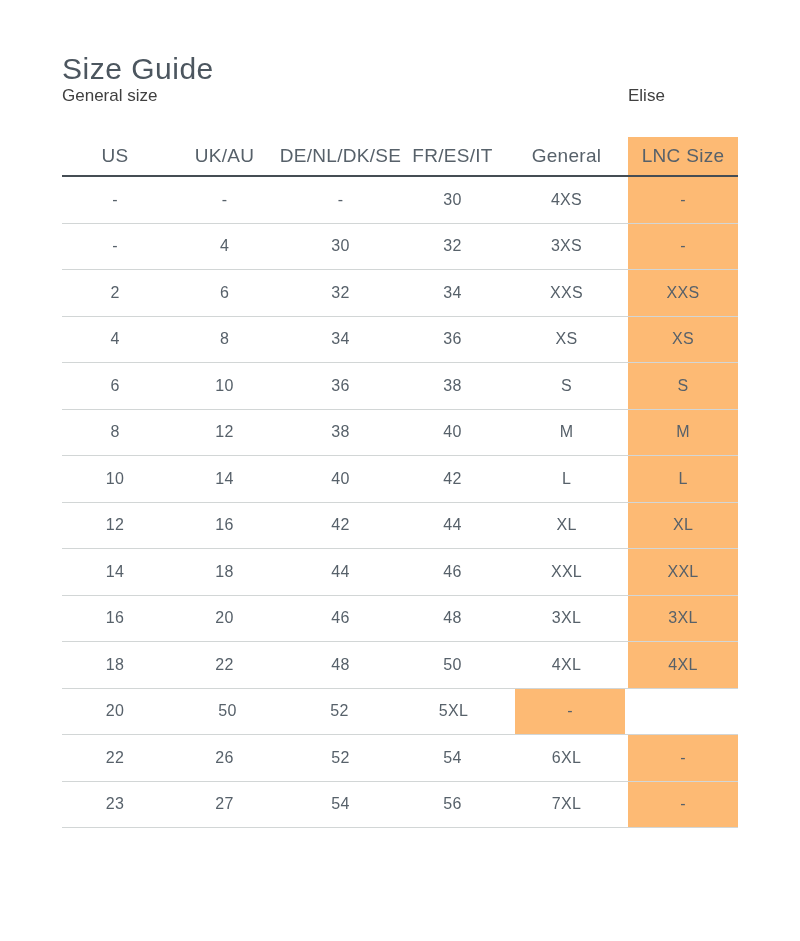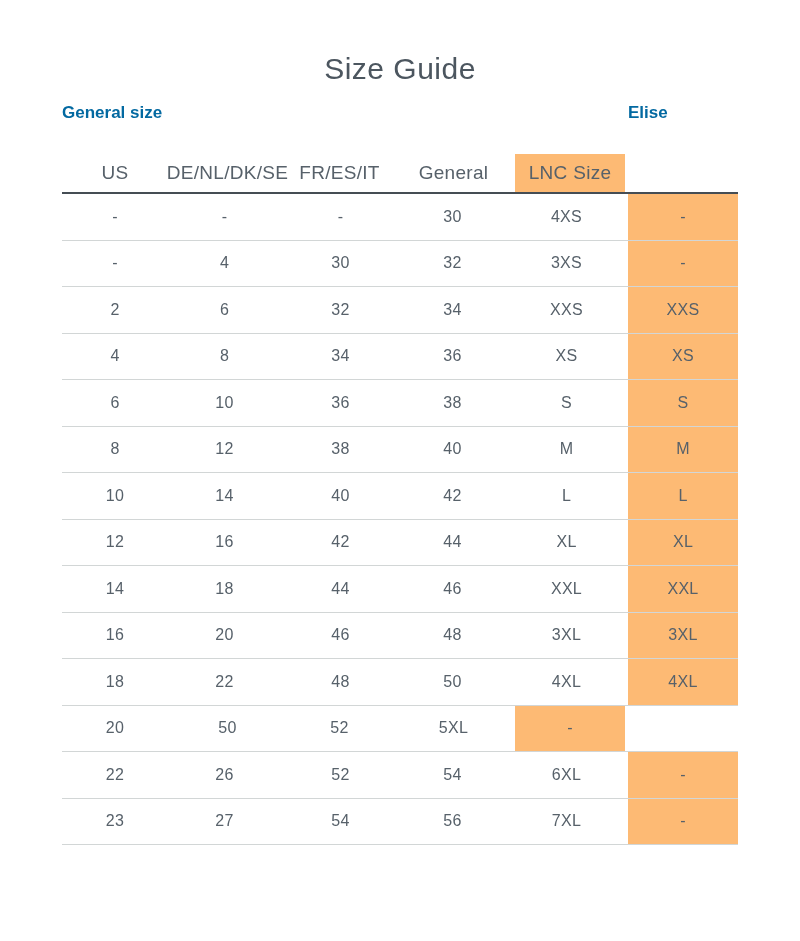--- a/index.html
+++ b/index.html
@@ -15,29 +15,27 @@
     position: relative;
     width: 676px;
     margin-left: 62px;
   }
   .page-title {
     margin-top: 52px;
     font-size: 30px;
     font-weight: 300;
     letter-spacing: 0.5px;
     color: #4c565f;
-    text-align: center;
   }
   .subhead {
     position: relative;
-    margin-top: 17px;
     height: 22px;
     font-size: 17px;
-    font-weight: 700;
-    color: #0369a1;
+    font-weight: 400;
+    color: #404040;
   }
   .subhead .subtitle { position: absolute; left: 0; top: 0; }
   .subhead .collection { position: absolute; left: 566px; top: 0; }
   .size-table {
     margin-top: 29px;
     width: 676px;
   }
   .thead {
     display: flex;
     height: 40px;
@@ -73,20 +71,21 @@
   <h1 class="page-title">Size Guide</h1>
 
   <div class="subhead">
     <span class="subtitle">General size</span>
     <span class="collection">Elise</span>
   </div>
 
   <div class="size-table">
     <div class="thead">
         <div class="cell c0">US</div>
+        <div class="cell c1">UK/AU</div>
         <div class="cell c2">DE/NL/DK/SE</div>
         <div class="cell c3">FR/ES/IT</div>
         <div class="cell c4">General</div>
         <div class="cell c5 hl">LNC Size</div>
       </div>
     <div class="tbody">
         <div class="trow">
           <div class="cell c0">-</div>
           <div class="cell c1">-</div>
           <div class="cell c2">-</div>

